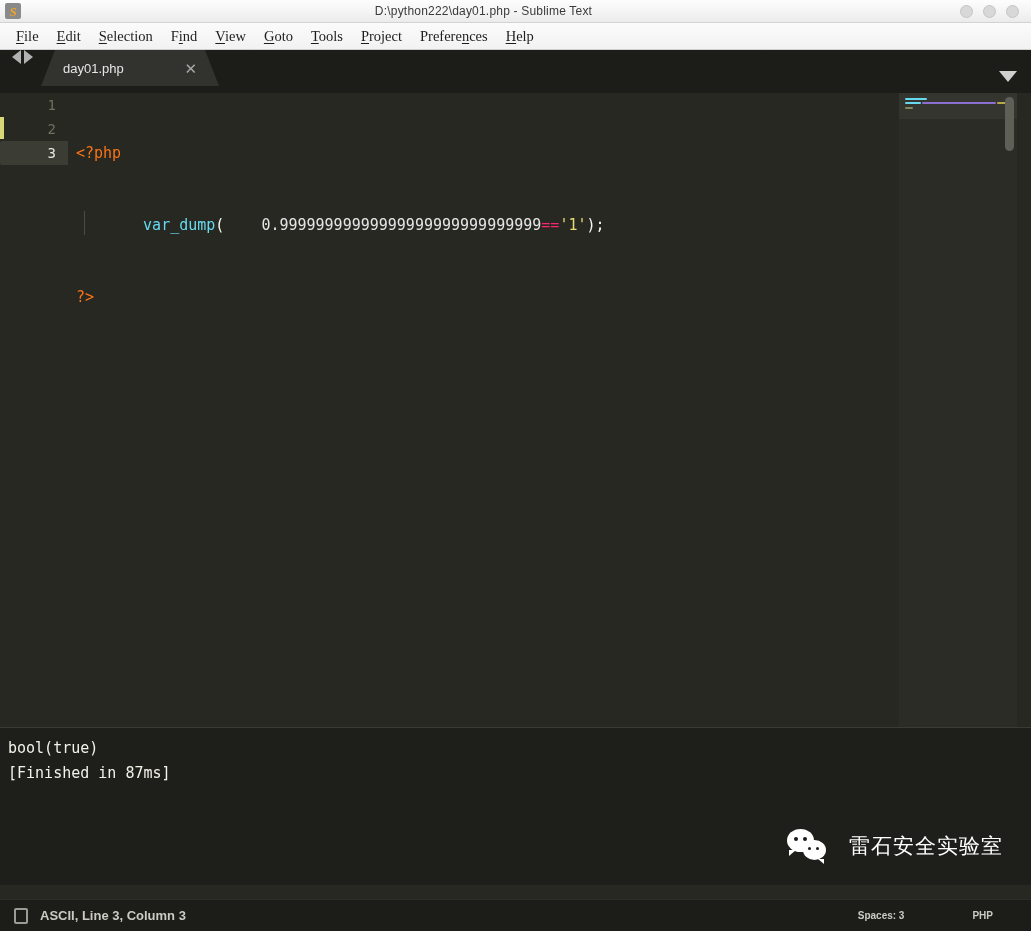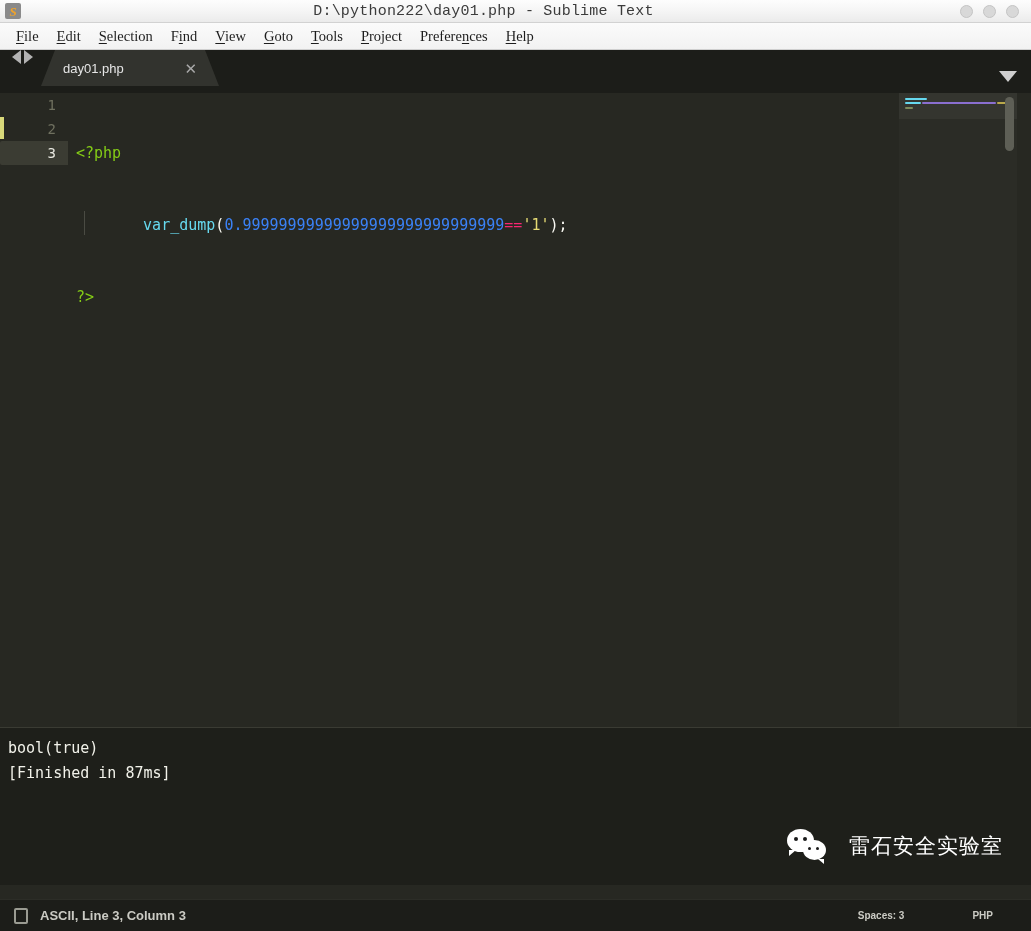--- a/index.html
+++ b/index.html
@@ -20,22 +20,22 @@
   }
   .app-icon {
     width: 16px; height: 16px; margin-left: 5px; flex: 0 0 auto;
     background: #8a8a8a; border-radius: 2px;
     display: flex; align-items: center; justify-content: center;
     font-family: "Liberation Serif", serif; font-weight: bold;
     font-size: 13px; color: #f0a32a; font-style: italic; line-height: 1;
   }
   .title-text {
     flex: 1 1 auto; text-align: center;
-    font-family: Liberation Mono, monospace;
-    font-size: 15px; color: #3b3b3b; letter-spacing: .2px;
+    font-family: Liberation Sans, sans-serif;
+    font-size: 12px; color: #3b3b3b; letter-spacing: .2px;
     margin-left: -14px;
   }
   .win-buttons { display: flex; gap: 10px; margin-right: 12px; flex: 0 0 auto; }
   .win-dot {
     width: 13px; height: 13px; border-radius: 50%;
     background: #d8d8d8; border: 1px solid #c4c4c4;
   }
 
   
   .menubar {
@@ -102,24 +102,24 @@
     position: absolute; left: 68px; top: 0; right: 0; height: 100%;
     font-family: "DejaVu Sans Mono", monospace; font-size: 15px;
     line-height: 24px; white-space: pre; color: #f8f8f2;
     padding-left: 8px;
   }
   .code .line { height: 24px; }
   .indent-guide {
     position: absolute; left: 84px; top: 118px; width: 1px; height: 24px;
     background: #4a4b43;
   }
-  .tok-tag   { color: #84cc16; }
+  .tok-tag   { color: #f97316; }
   .tok-fn    { color: #66d9ef; margin-left: 40px; }
   .tok-paren { color: #f8f8f2; }
-  .tok-num   { color: #3b82f6; }
+  .tok-num   { color: #e5e5e5; margin-left: 37px; }
   .tok-op    { color: #f92672; }
   .tok-str   { color: #e6db74; }
 
   
   .minimap {
     position: absolute; right: 14px; top: 0; width: 118px; height: 100%;
     background: #2b2c26;
   }
   .mm-line { position: absolute; height: 2px; border-radius: 1px; }
   .mm-viewport {

